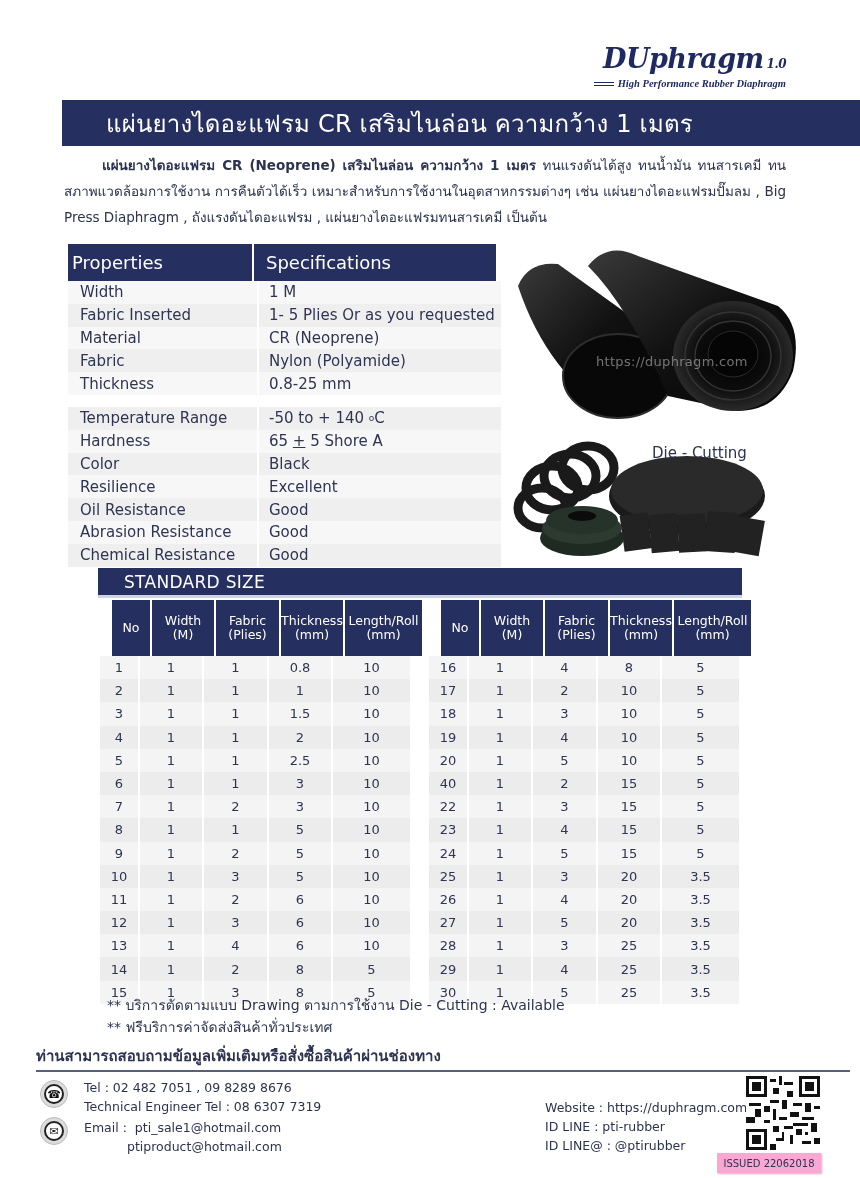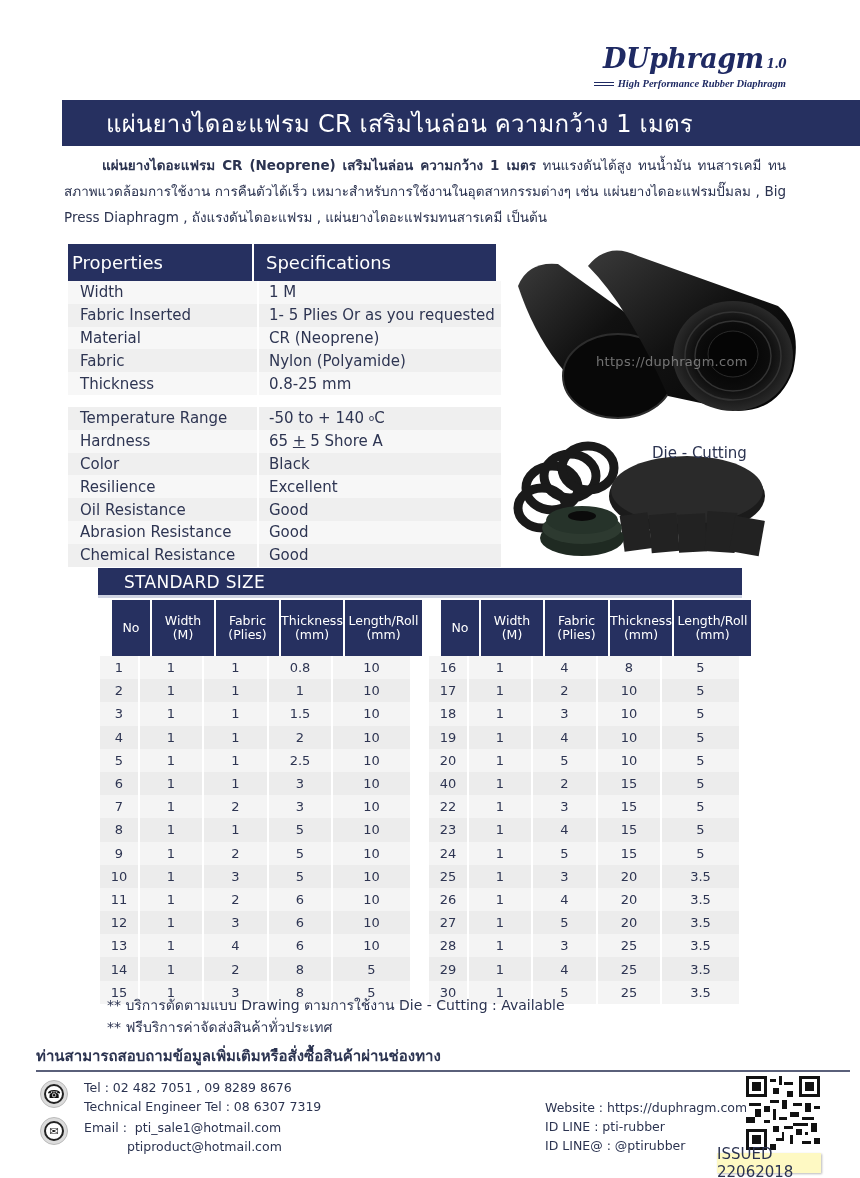--- a/index.html
+++ b/index.html
@@ -74,22 +74,22 @@
   .contact-head { position: absolute; left: 36px; top: 1044px; font-size: 15px; font-weight: bold; color: #2b3350; }
   .contact-rule { position: absolute; left: 36px; top: 1070px; width: 814px; height: 2px; background: #5a607a; }
 
   
   .icon-circle { position: absolute; width: 28px; height: 28px; border-radius: 50%; background: #dcdcdc; border: 1px solid #bbb;
     display: flex; align-items: center; justify-content: center; }
   .icon-inner { width: 20px; height: 20px; border-radius: 50%; background: #fff; border: 2px solid #222; display:flex; align-items:center; justify-content:center; font-size: 11px; color: #111; }
   .c-text { position: absolute; font-size: 12.5px; color: #2b3350; line-height: 19px; }
 
   .qr { position: absolute; left: 743px; top: 1076px; width: 80px; height: 74px; }
-  .issued { position: absolute; left: 717px; top: 1153px; width: 104px; height: 20px; background: #fef9c3;
-    font-size: 15px; color: #2b3350; display: flex; align-items: center; justify-content: center; box-shadow: 1px 1px 2px #bbb; }
+  .issued { position: absolute; left: 717px; top: 1153px; width: 104px; height: 20px; background: #f9a8d4;
+    font-size: 10px; color: #2b3350; display: flex; align-items: center; justify-content: center; box-shadow: 1px 1px 2px #bbb; }
 </style>
 </head>
 <body>
 
 <div class="logo">
   <div class="logo-main">
     <span>DUphragm</span><span class="logo-ver">1.0</span>
   </div>
   <div class="logo-sub-row">
     <div class="logo-lines"></div>

